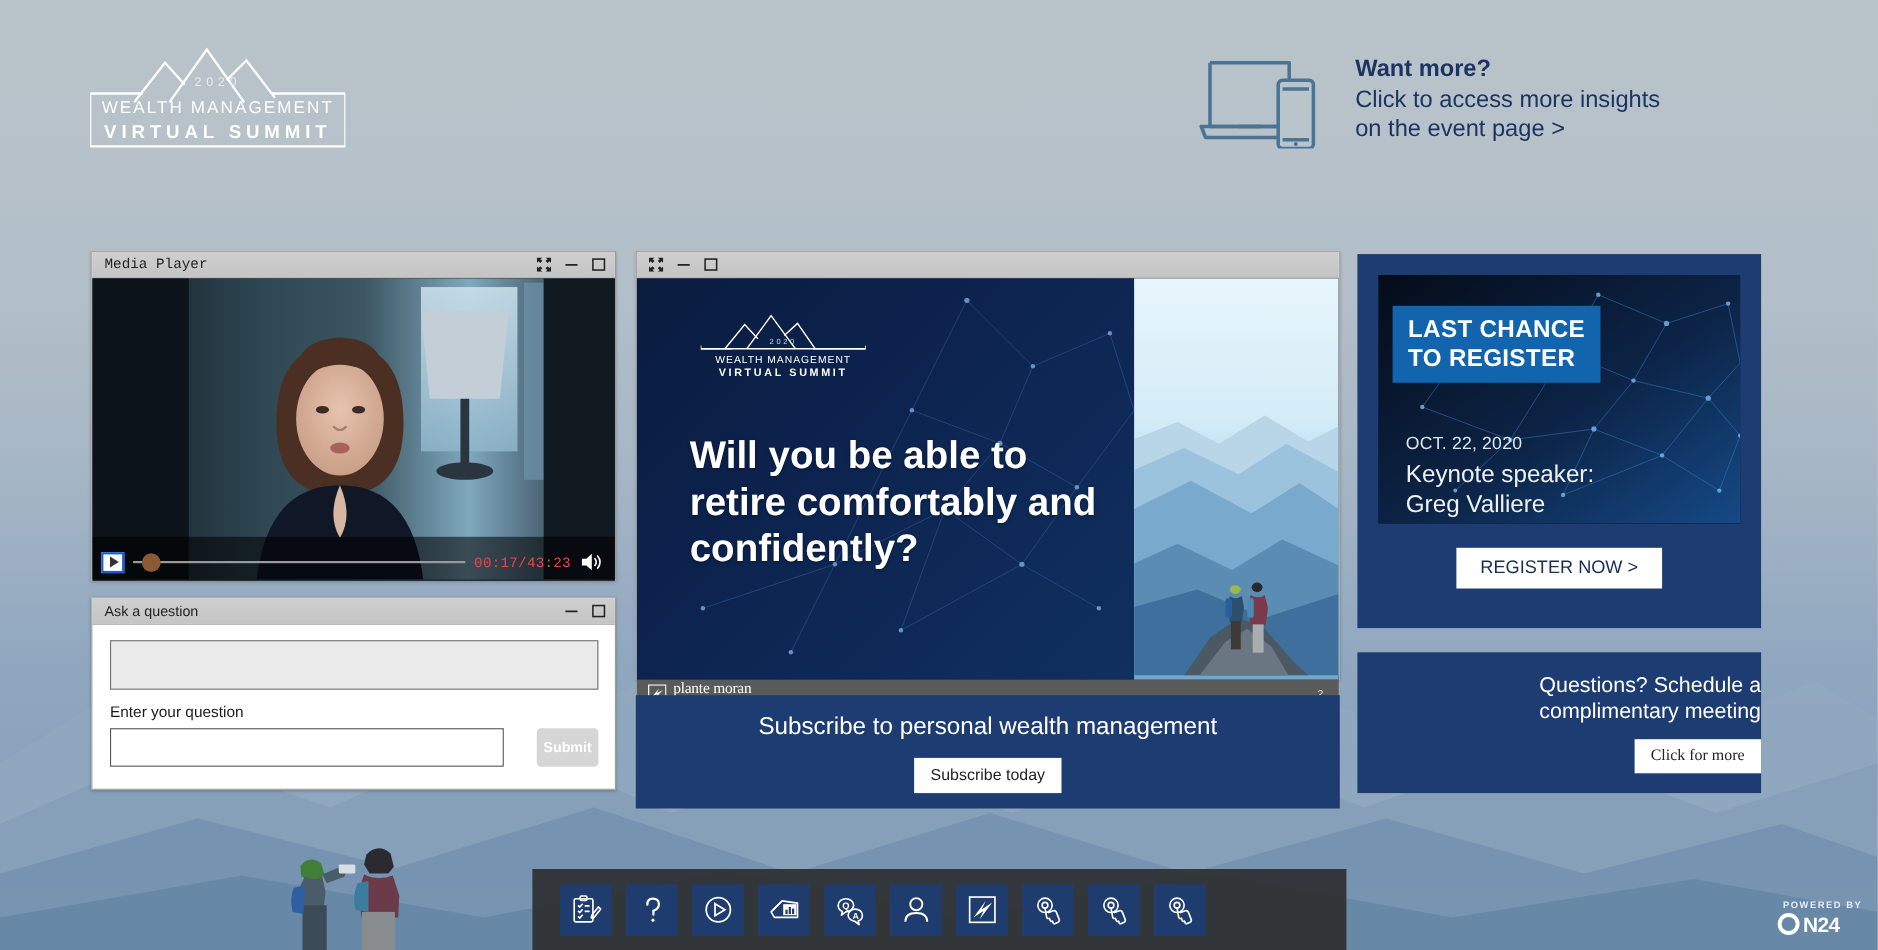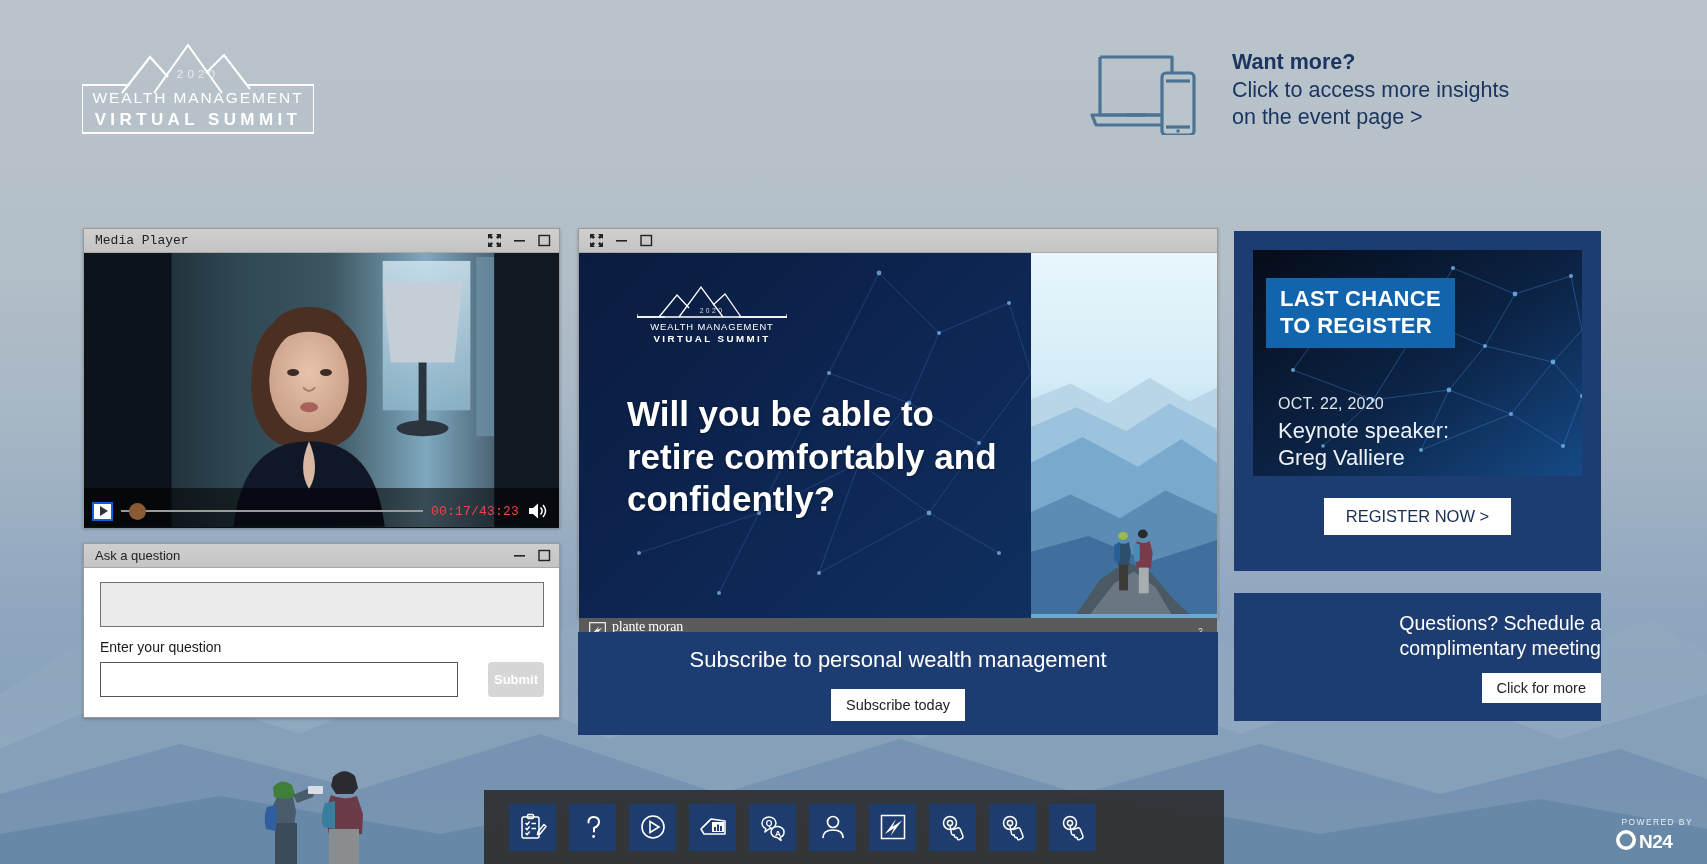--- a/index.html
+++ b/index.html
@@ -349,21 +349,21 @@
     font-size: 19.5px;
     text-align: center;
     line-height: 1.24;
   }
   .meet-btn {
     background: #fff;
     color: #222;
     border: none;
     padding: 7px 15px;
     font-size: 14.5px;
-    font-family: Liberation Sans, sans-serif;
+    font-family: Liberation Serif, serif;
     cursor: pointer;
   }
 
   
   #toolbar {
     position: absolute;
     left: 484px; top: 790px;
     width: 740px; height: 74px;
     background: rgba(42,42,42,0.88);
     display: flex;
@@ -387,21 +387,21 @@
   #on24 {
     position: absolute;
     right: 14px; bottom: 12px;
     text-align: right;
     z-index: 6;
   }
   .on24-pow {
     color: #e8eef3;
     font-size: 8.5px;
     letter-spacing: 1.4px;
-    font-weight: normal;
+    font-weight: bold;
     margin-bottom: 1px;
   }
   .on24-brand {
     display: flex;
     align-items: center;
     justify-content: flex-end;
   }
 </style>
 </head>
 <body>

